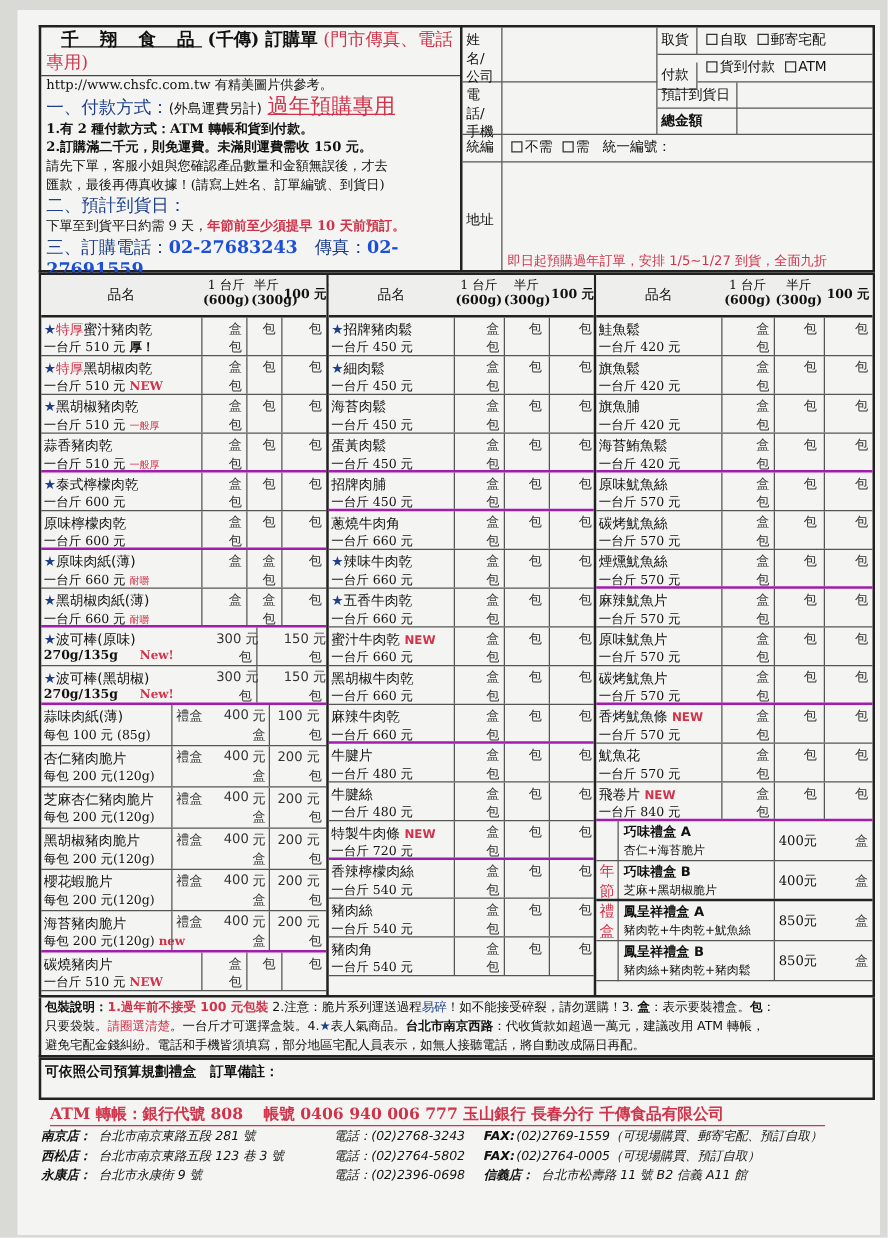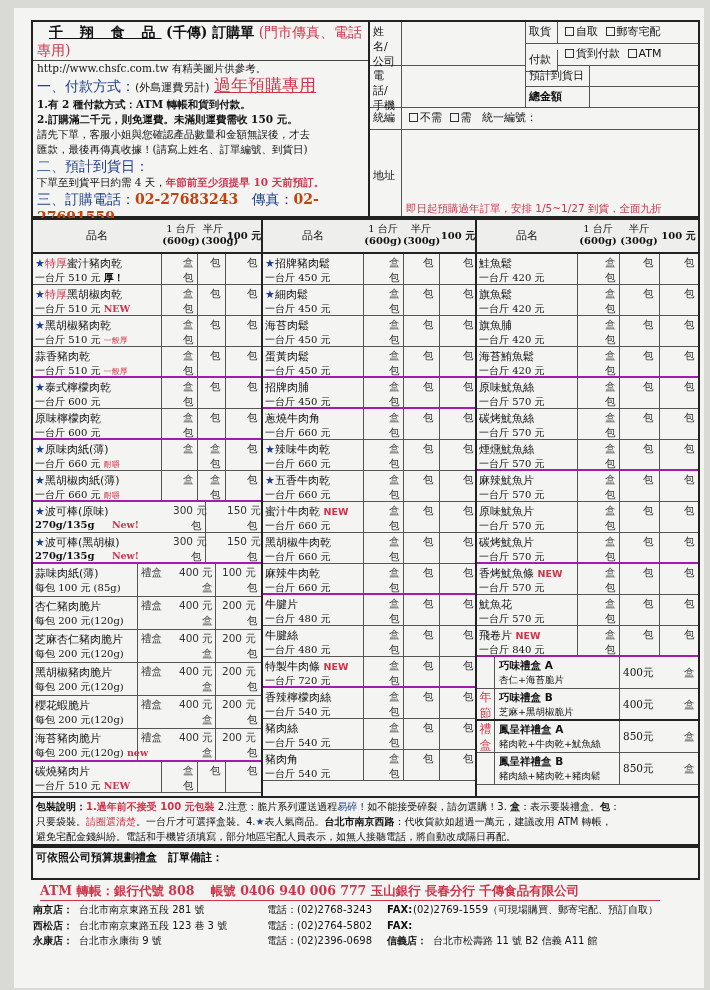--- a/index.html
+++ b/index.html
@@ -20,21 +20,21 @@
   .b { font-weight: bold; }
 
   
   .hdr { position: absolute; left: 31px; top: 20px; width: 337px; height: 198px; border: 2px solid #222; border-right: none; font-size: 10.5px; line-height: 15px; }
   .hdr .title { font-size: 14px; line-height: 18px; padding: 1px 4px; border-bottom: 1px solid #444; }
   .hdr .title .t1 { letter-spacing: 6px; text-decoration: underline; padding-left: 12px; }
   .hdr .line { padding: 0 4px; }
   .hdr .sec { font-size: 14px; line-height: 18px; color: #1f3f8a; padding: 0 4px; font-family: "DejaVu Sans", sans-serif; }
   .hdr .sec .note { color: #111; font-size: 11px; }
   .hdr .sec .big { color: #d0334a; font-size: 17px; text-decoration: underline; }
-  .hdr .sec .phone { color: #c2410c; font-weight: bold; font-family: "DejaVu Serif", serif; }
+  .hdr .sec .phone { color: #1d4ed8; font-weight: bold; font-family: "DejaVu Serif", serif; }
   .hdr .sub { padding: 0 4px 0 8px; }
 
   
   .cust { position: absolute; left: 368px; top: 20px; width: 332px; height: 198px; border: 2px solid #222; font-size: 11px; font-family: "DejaVu Sans", sans-serif; }
   .cust .cell { position: absolute; border-right: 1px solid #555; border-bottom: 1px solid #555; padding: 2px 3px; line-height: 15px; }
   .cust .chk { display: inline-block; width: 9px; height: 9px; border: 1px solid #333; margin: 0 2px 0 4px; vertical-align: -1px; }
   .cust .notice { position: absolute; left: 36px; top: 180px; color: #d0334a; font-size: 10.5px; }
 
   
   .ptable { position: absolute; left: 31px; top: 218px; width: 669px; height: 580px; border: 2px solid #222; font-size: 10.5px; }
@@ -54,21 +54,21 @@
   .gift { position: relative; height: 32px; border-bottom: 1px solid #555; }
   .giftlabel { position: absolute; left: 0; top: 0; width: 18px; height: 128px; border-right: 1px solid #555; color: #d0334a; font-size: 12px; text-align: center; padding-top: 32px; line-height: 16px; font-family: "DejaVu Sans", sans-serif; }
 
   
   .notes { position: absolute; left: 31px; top: 798px; width: 669px; height: 48px; border: 2px solid #222; border-top: none; font-size: 10px; line-height: 15px; padding: 1px 3px; font-family: "DejaVu Sans", sans-serif; }
   .remarks { position: absolute; left: 31px; top: 846px; width: 669px; height: 34px; border: 2px solid #222; font-size: 11px; padding: 2px 3px; font-weight: bold; font-family: "DejaVu Sans", sans-serif; }
   .atm { position: absolute; left: 40px; top: 883px; width: 620px; font-size: 12.5px; color: #d0334a; border-bottom: 1px solid #d0334a; font-weight: bold; }
   .atm span { margin-right: 12px; }
   .stores { position: absolute; left: 33px; top: 902px; width: 667px; font-size: 10px; line-height: 15.5px; font-family: "DejaVu Sans", sans-serif; }
   .stores .r { position: relative; height: 15.5px; white-space: nowrap; }
-  .stores .r span { position: absolute; }
+  .stores .r span { position: absolute; font-style: italic; }
   .stores .lbl { font-weight: bold; }
 </style>
 </head>
 <body>
 
 <div class="paper"></div>
 
 <div class="hdr">
   <div class="title">
     <span class="t1 b">千 翔 食 品</span>
@@ -79,21 +79,21 @@
   <div class="sec">
     <span>一、付款方式：</span><span class="note">(外島運費另計)</span>
     <span class="big">過年預購專用</span>
   </div>
   <div class="line b">1.有 2 種付款方式：ATM 轉帳和貨到付款。</div>
   <div class="line b">2.訂購滿二千元，則免運費。未滿則運費需收 150 元。</div>
   <div class="line">請先下單，客服小姐與您確認產品數量和金額無誤後，才去</div>
   <div class="line">匯款，最後再傳真收據！(請寫上姓名、訂單編號、到貨日)</div>
   <div class="sec">二、預計到貨日：</div>
   <div class="line">
-    <span>下單至到貨平日約需 4 天，</span><span class="red b">年節前至少須提早 10 天前預訂。</span>
+    <span>下單至到貨平日約需 9 天，</span><span class="red b">年節前至少須提早 10 天前預訂。</span>
   </div>
   <div class="sec">
     <span>三、訂購電話：</span><span class="phone">02-27683243</span>
     &nbsp;&nbsp;<span>傳真：</span><span class="phone">02-27691559</span>
   </div>
   <div class="sub">
     <span>收到訂單後，當天會有客服與您確認，並告知</span><span class="red">訂單編號。</span>
   </div>
   <div class="sub red b">確認過後，訂單才有效。</div>
 </div>
@@ -750,20 +750,21 @@
       <span style="left:46px">台北市南京東路五段 281 號</span>
       <span style="left:234px">電話：(02)2768-3243</span>
       <span class="lbl" style="left:354px">FAX:</span>
       <span style="left:380px">(02)2769-1559（可現場購買、郵寄宅配、預訂自取）</span>
     </div>
     <div class="r">
       <span class="lbl" style="left:0">西松店：</span>
       <span style="left:46px">台北市南京東路五段 123 巷 3 號</span>
       <span style="left:234px">電話：(02)2764-5802</span>
       <span class="lbl" style="left:354px">FAX:</span>
+      <span style="left:380px">(02)2764-0005（可現場購買、預訂自取）</span>
     </div>
     <div class="r">
       <span class="lbl" style="left:0">永康店：</span>
       <span style="left:46px">台北市永康街 9 號</span>
       <span style="left:234px">電話：(02)2396-0698</span>
       <span class="lbl" style="left:354px">信義店：</span>
       <span style="left:400px">台北市松壽路 11 號 B2 信義 A11 館</span>
     </div>
   </div>
 

